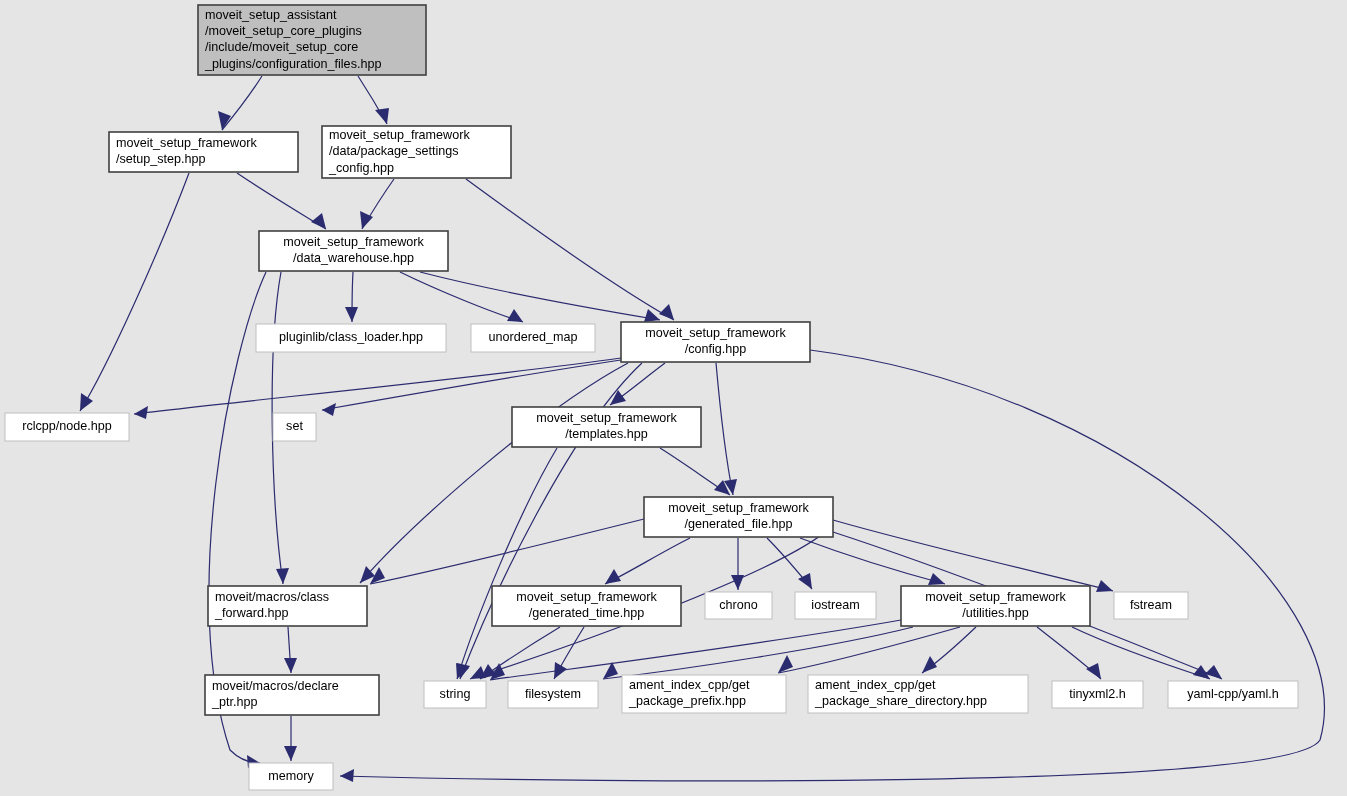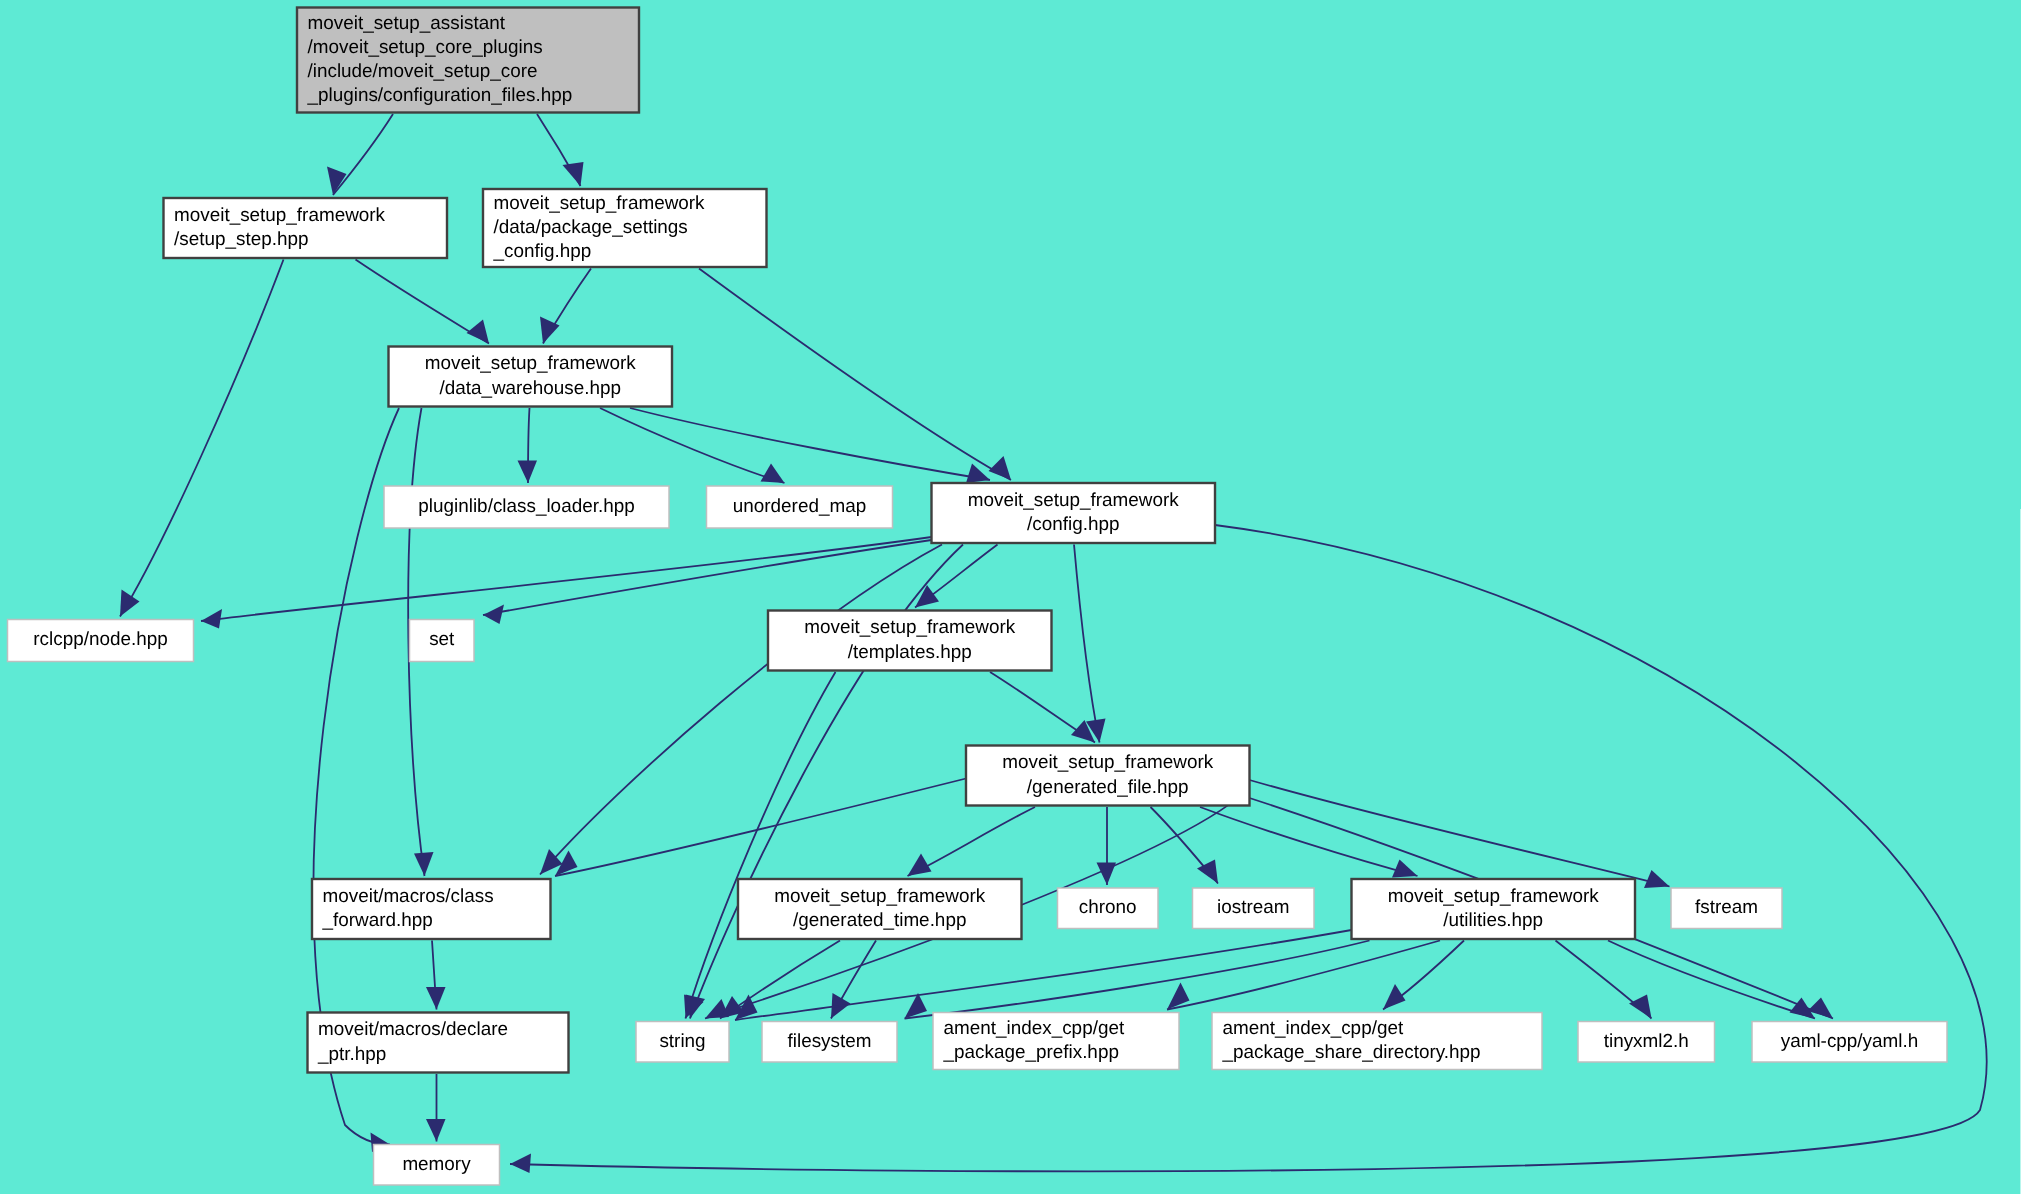--- a/index.html
+++ b/index.html
@@ -4,21 +4,21 @@
 <style>
   html, body {
     margin: 0;
     padding: 0;
     background: #ffffff;
   }
   #graph-root {
     position: relative;
     width: 1347px;
     height: 796px;
-    background: #5eead4;
+    background: #e5e5e5;
     font-family: "Liberation Sans", sans-serif;
     overflow: hidden;
   }
   svg#graph-svg {
     position: absolute;
     left: 0;
     top: 0;
     width: 1347px;
     height: 796px;
   }

